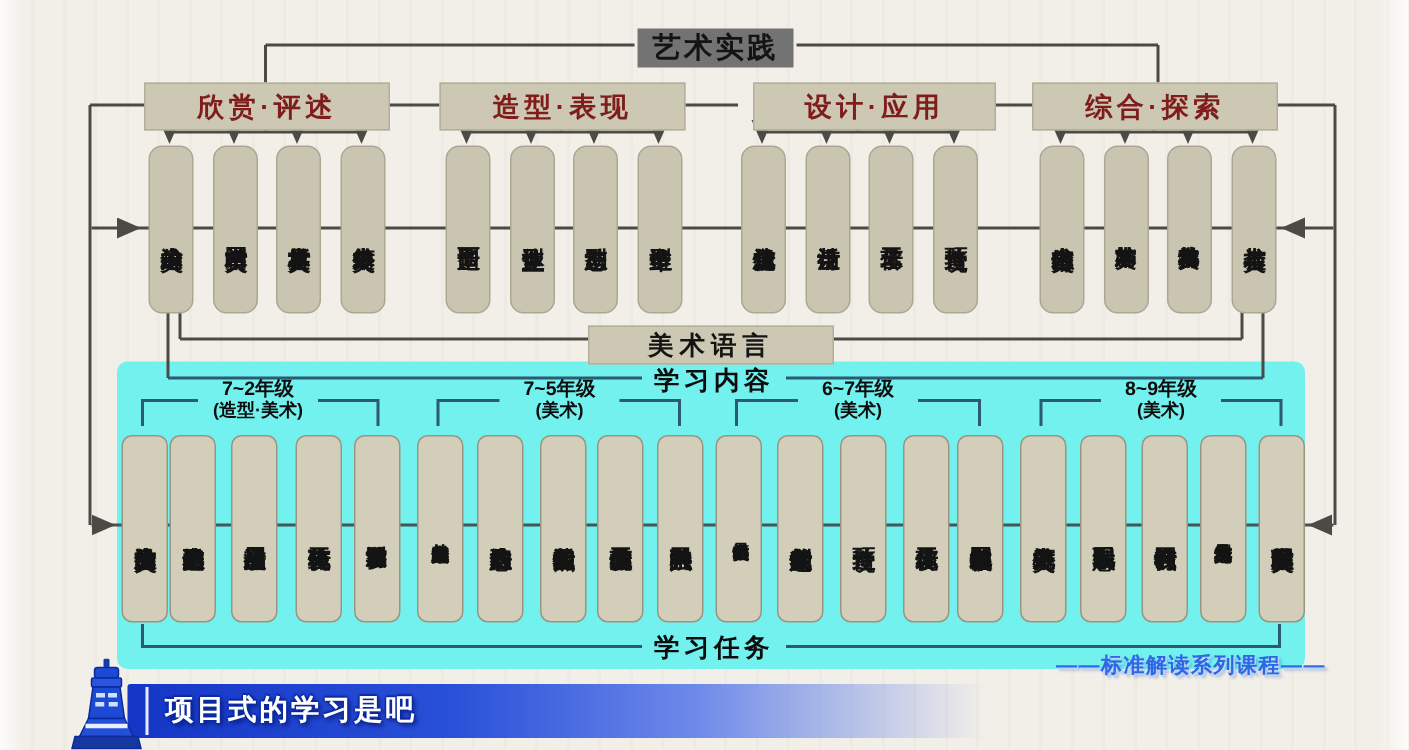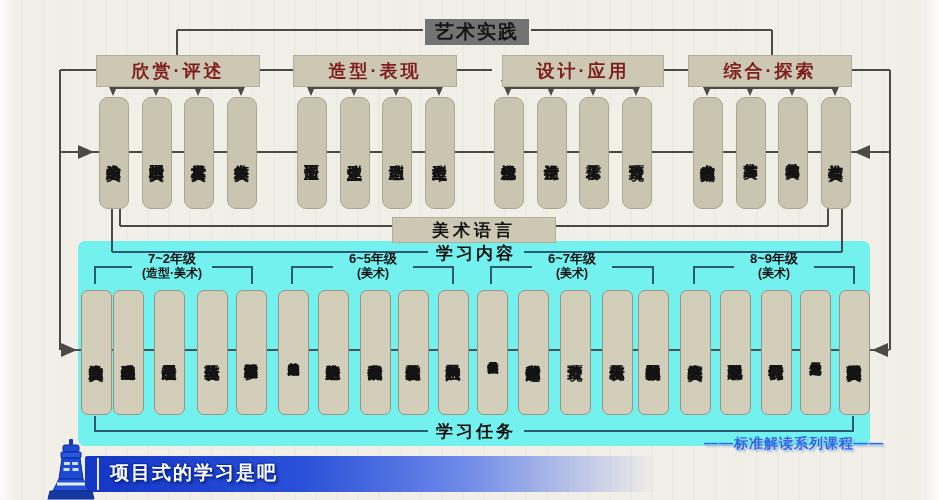--- a/index.html
+++ b/index.html
@@ -166,21 +166,21 @@
 <div class="lang-box">美术语言</div>
 
 <div class="band-title content-title">学习内容</div>
 <div class="band-title tasks-title">学习任务</div>
 
 <div class="grade" style="left:130px;">
   <div class="g">7~2年级</div>
   <div class="s">(造型·美术)</div>
 </div>
 <div class="grade" style="left:331px;">
-  <div class="g">6~5年级</div>
+  <div class="g">7~5年级</div>
   <div class="s">(美术)</div>
 </div>
 <div class="grade" style="left:530px;">
   <div class="g">6~7年级</div>
   <div class="s">(美术)</div>
 </div>
 <div class="grade" style="left:732px;">
   <div class="g">8~9年级</div>
   <div class="s">(美术)</div>
 </div>

